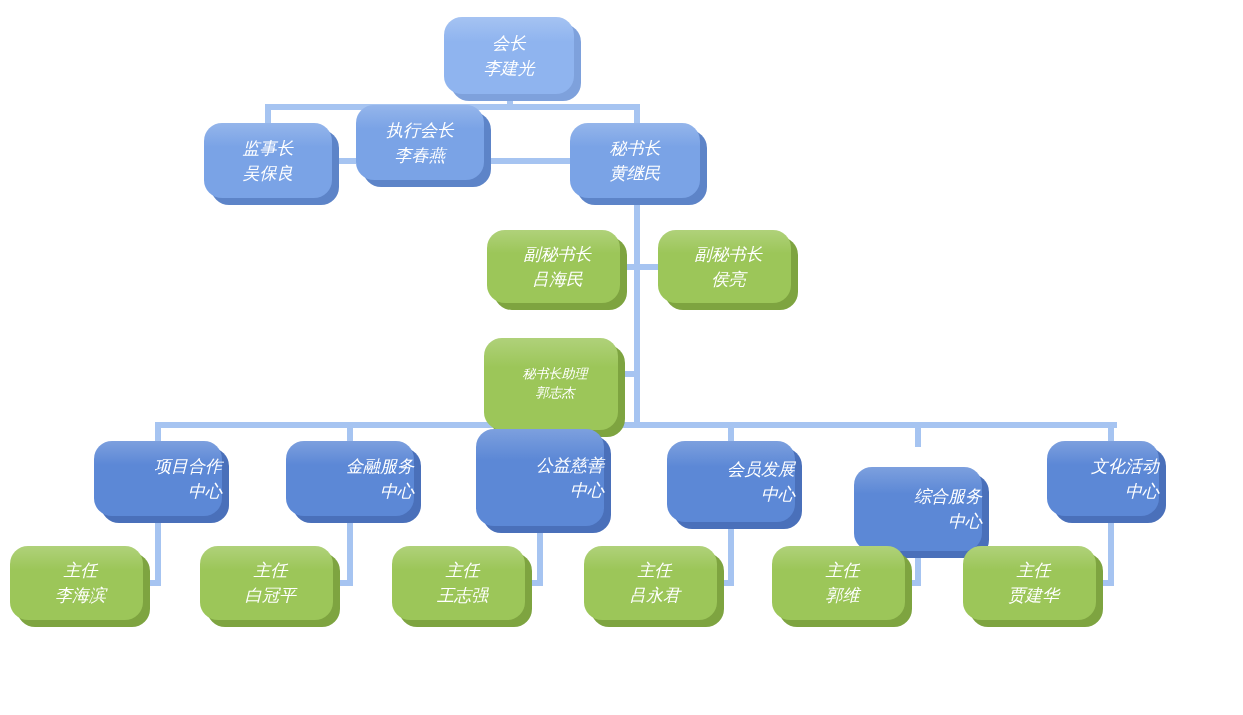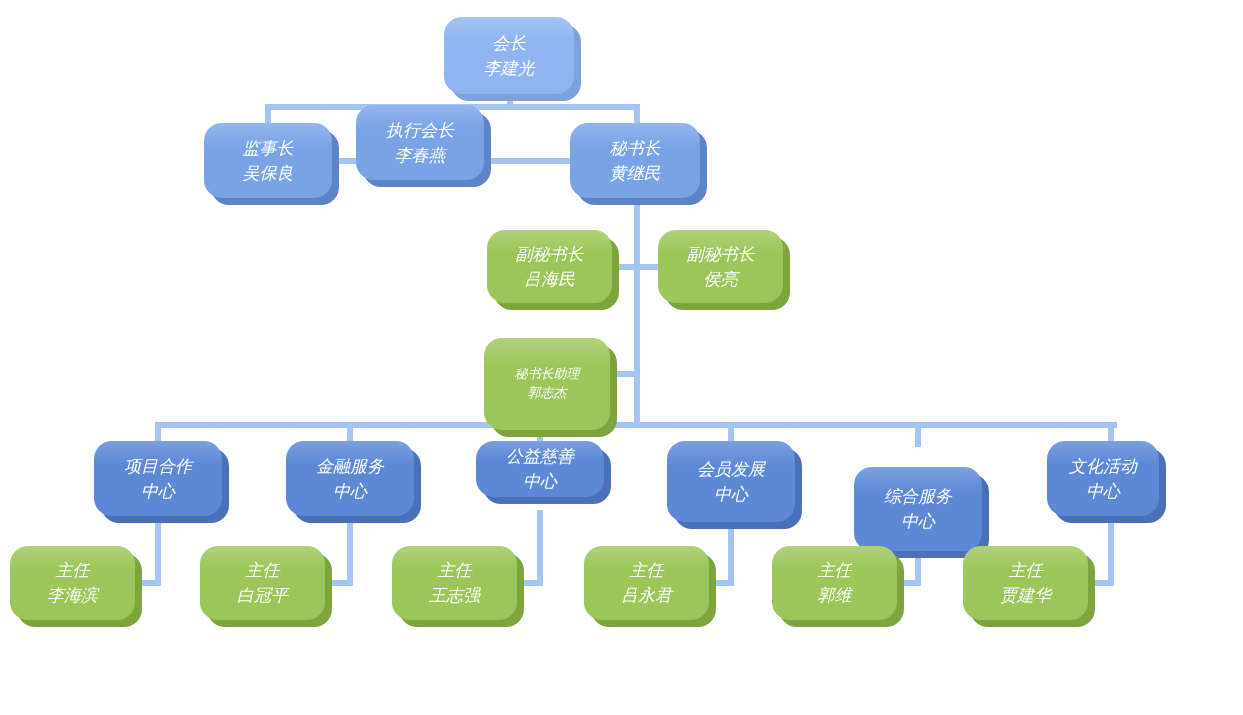--- a/index.html
+++ b/index.html
@@ -29,22 +29,22 @@
     align-items: center;
     justify-content: center;
     text-align: center;
     font-size: 17px;
     line-height: 1.45;
     background-image: linear-gradient(180deg, rgba(255,255,255,0.20), rgba(255,255,255,0) 32%);
     z-index: 2;
   }
   .lv1 { background-color: #8fb4ef; box-shadow: 7px 7px 0 #7ea1dc; }
   .lv2 { background-color: #7aa3e6; box-shadow: 7px 7px 0 #5d84c8; }
-  .lv5 { background-color: #5c88d6; box-shadow: 7px 7px 0 #4a70ba; }
-  .green { background-color: #9cc659; box-shadow: 7px 7px 0 #7ea440; }
+  .lv5 { background-color: #5c88d6; box-shadow: 7px 7px 0 #4a70ba; align-items: flex-end; }
+  .green { background-color: #9cc659; box-shadow: 7px 7px 0 #7ea440; padding-left: 8px; }
   .small-text { font-size: 13px; }
 </style>
 </head>
 <body>
 
 <div id="canvas">
 
   <div class="line" style="left:507px;top:90px;width:6px;height:20px"></div>
   <div class="line" style="left:265px;top:104px;width:375px;height:6px"></div>
   <div class="line" style="left:265px;top:104px;width:6px;height:25px"></div>
@@ -109,21 +109,21 @@
   </div>
 
   <div class="node lv5" style="left:94px;top:441px;width:128px;height:75px">
     <span>项目合作</span>
     <span>中心</span>
   </div>
   <div class="node lv5" style="left:286px;top:441px;width:128px;height:75px">
     <span>金融服务</span>
     <span>中心</span>
   </div>
-  <div class="node lv5" style="left:476px;top:441px;width:128px;height:56px">
+  <div class="node lv5" style="left:476px;top:429px;width:128px;height:97px">
     <span>公益慈善</span>
     <span>中心</span>
   </div>
   <div class="node lv5" style="left:667px;top:441px;width:128px;height:81px">
     <span>会员发展</span>
     <span>中心</span>
   </div>
   <div class="node lv5" style="left:854px;top:467px;width:128px;height:84px">
     <span>综合服务</span>
     <span>中心</span>

